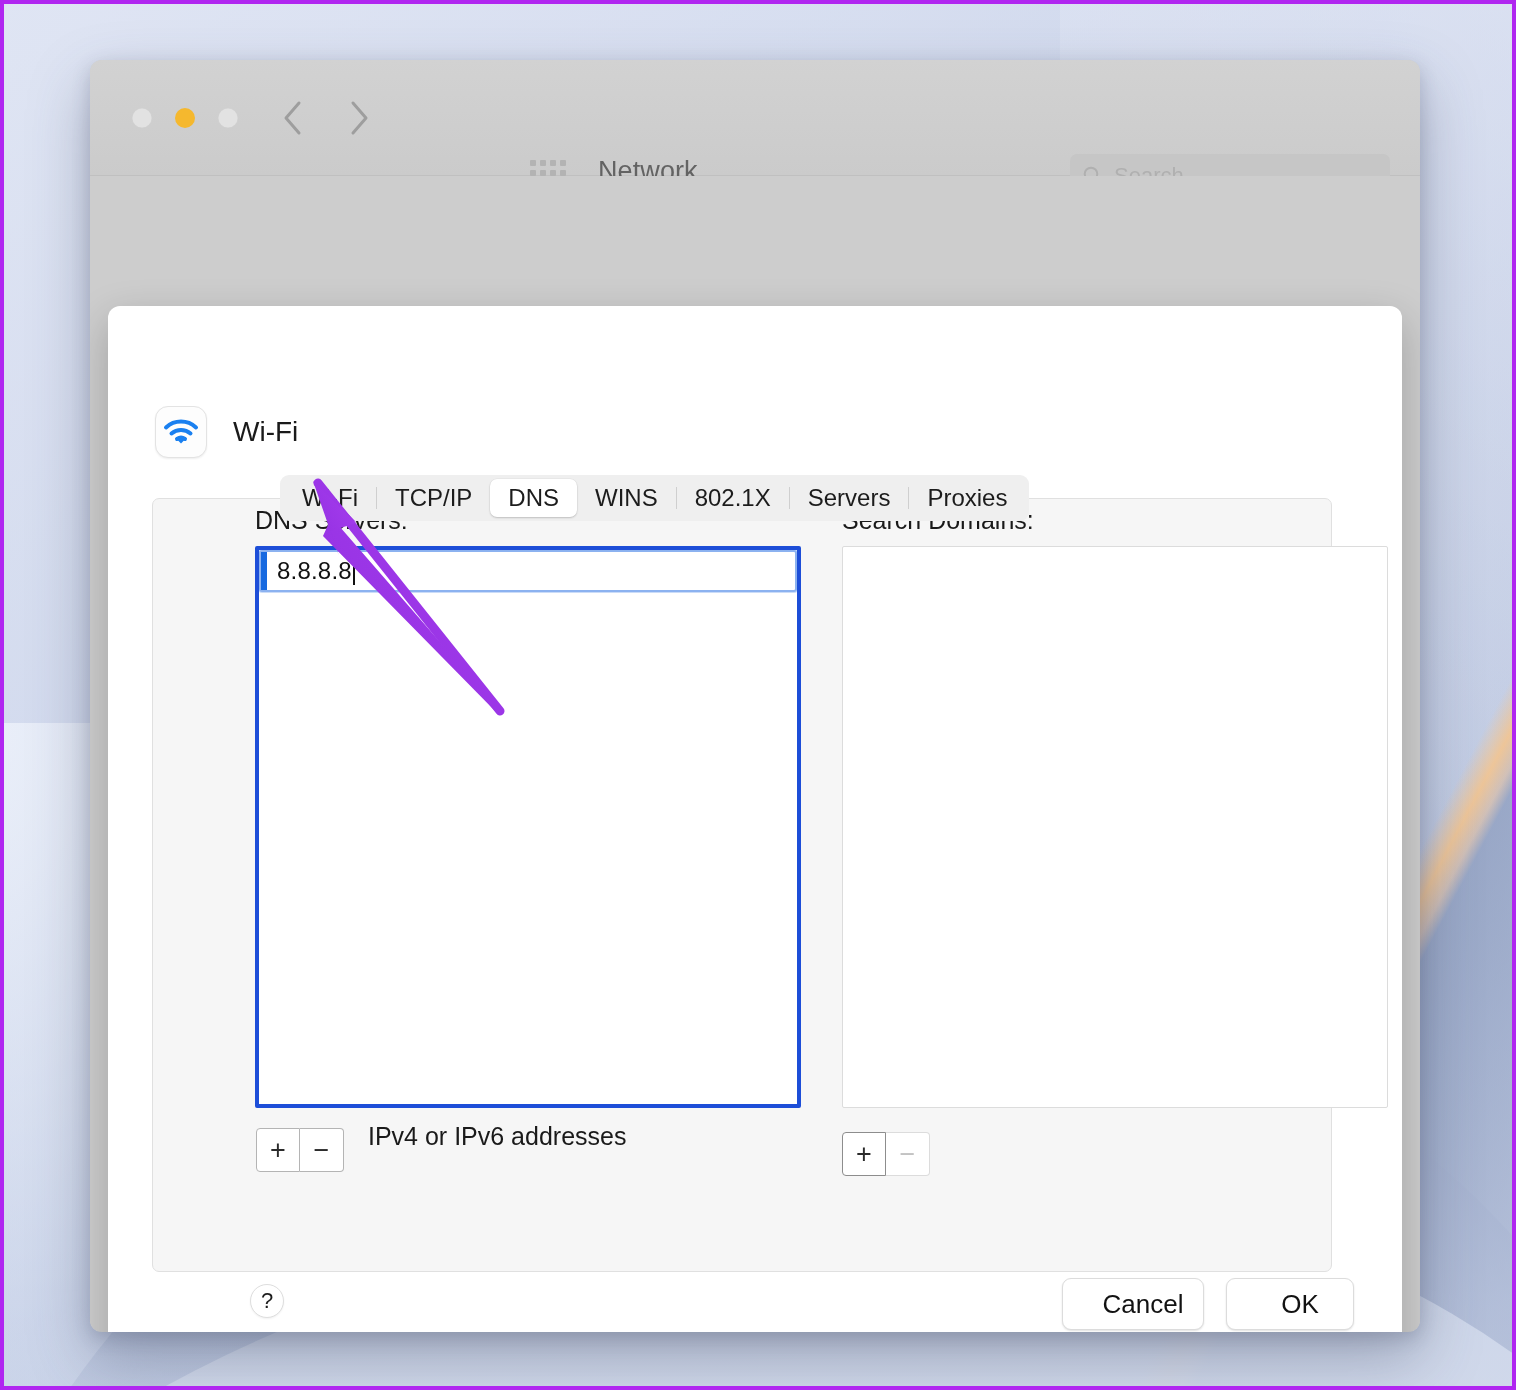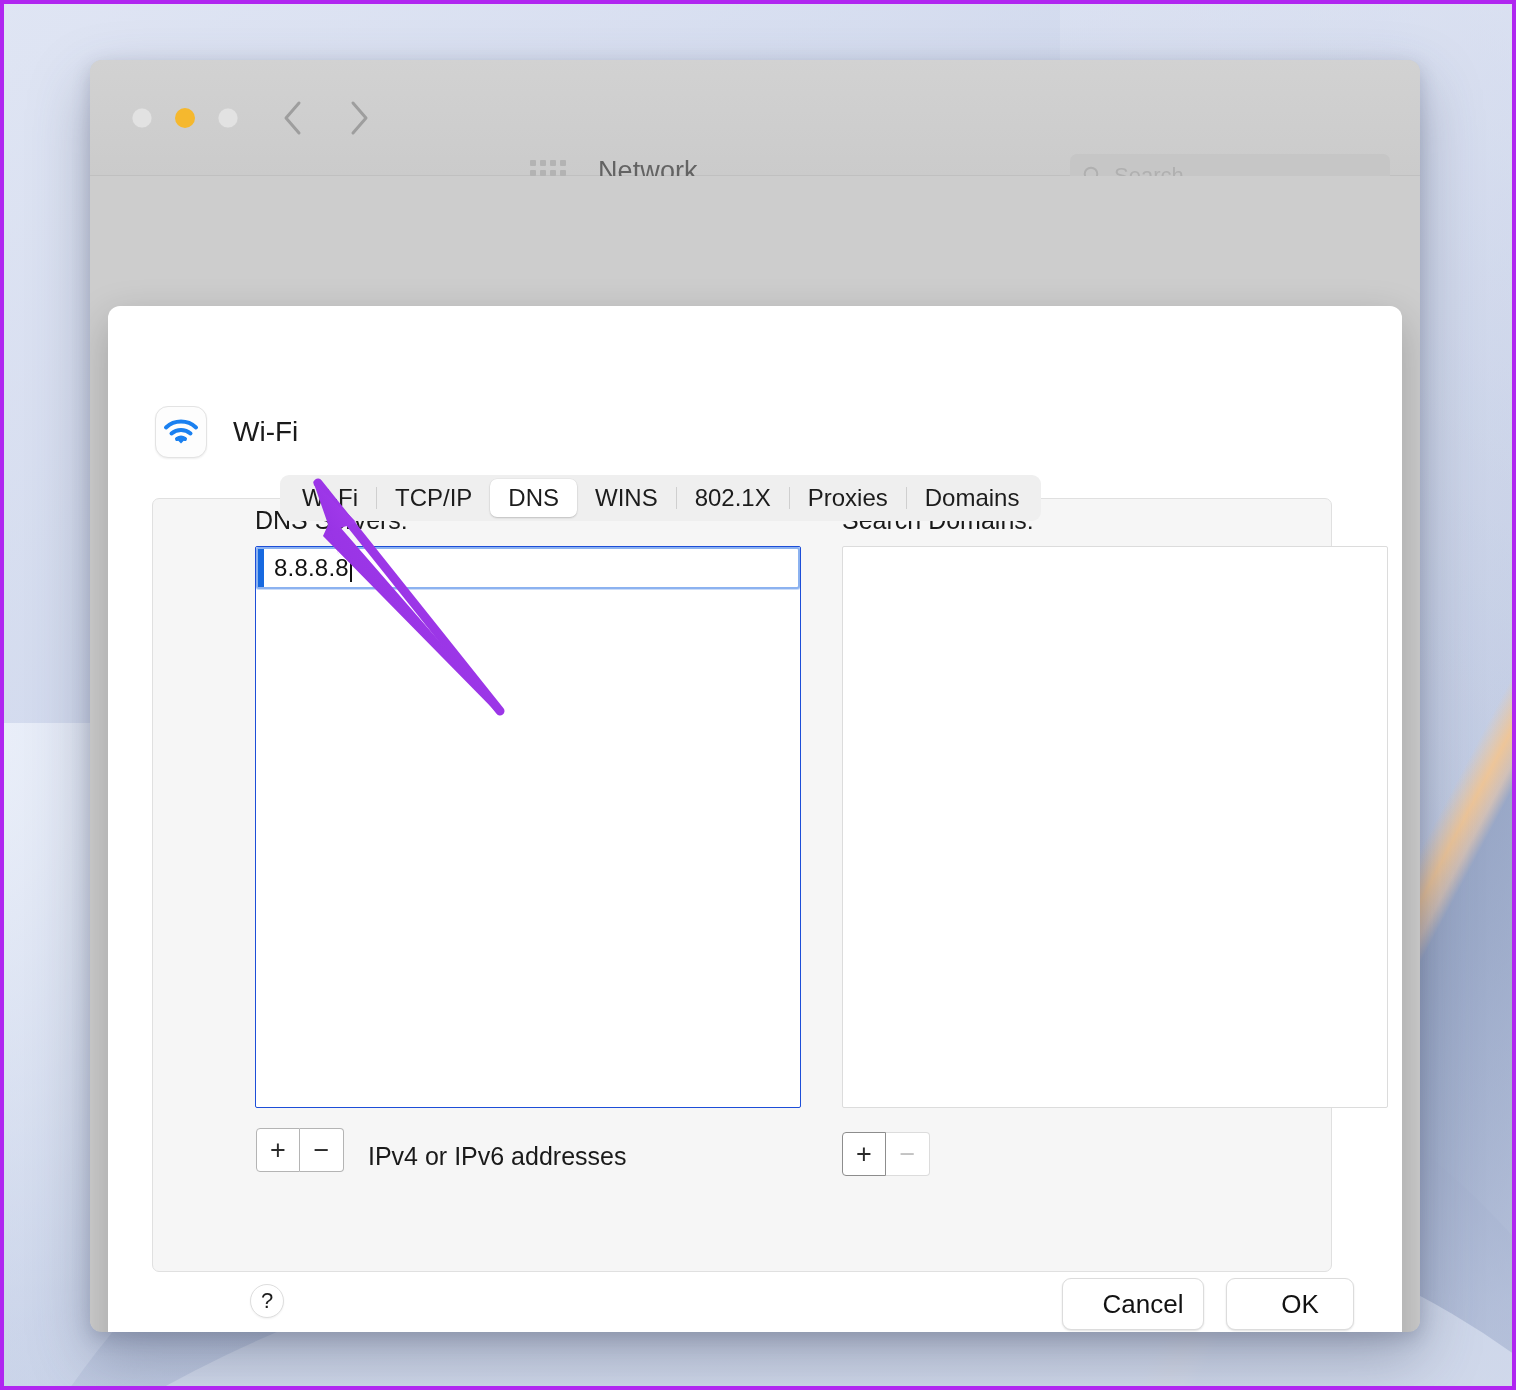--- a/index.html
+++ b/index.html
@@ -147,21 +147,21 @@
     background:#f6f6f6; border:1px solid #e0e0e0; border-radius:7px;
   }
 
   .col-label { position:absolute; font-size:25px; color:#1a1a1a; }
   #dns-label { left:147px; top:200px; }
   #sd-label  { left:734px; top:200px; }
 
   
   #dns-list {
     position:absolute; left:147px; top:240px; width:546px; height:562px;
-    background:#ffffff; border:1px solid #1d4ed8; border-radius:2px;
+    background:#ffffff; border:4px solid #1d4ed8; border-radius:2px;
     overflow:hidden;
   }
   #dns-edit-row {
     position:relative; height:42px;
     background:#ffffff;
     border:2px solid #8cb2f0;
     border-radius:3px;
     display:flex; align-items:center;
     box-shadow:0 0 0 1px rgba(140,178,240,.45);
   }
@@ -185,21 +185,21 @@
     width:44px; height:44px; background:#ffffff;
     display:flex; align-items:center; justify-content:center;
     font-size:27px; color:#2b2b2b; line-height:1;
   }
   .step-btn.plus { border:1px solid #b4b4b4; border-radius:4px 0 0 4px; }
   .step-btn.minus { border:1px solid #b4b4b4; border-left:none; border-radius:0 4px 4px 0; }
   .step-btn.minus.dis { color:#c3c3c3; border-color:#dcdcdc; }
   .step-btn.plus.hot { border-color:#8d8d8d; }
 
   #dns-stepper { left:148px; top:822px; }
-  #dns-hint { position:absolute; left:260px; top:836px; font-size:25px; color:#1a1a1a; }
+  #dns-hint { position:absolute; left:260px; top:816px; font-size:25px; color:#1a1a1a; }
   #sd-stepper { left:734px; top:826px; }
 
   
   #help-btn {
     position:absolute; left:142px; bottom:58px;
     width:34px; height:34px; border-radius:50%;
     border:1px solid #dedede; background:#fff;
     display:flex; align-items:center; justify-content:center;
     font-size:22px; color:#1d1d1d;
     box-shadow:0 1px 2px rgba(0,0,0,.06);
@@ -304,23 +304,23 @@
 
       <div id="tabbar">
         <div class="tab">Wi-Fi</div>
         <div class="tabsep"></div>
         <div class="tab">TCP/IP</div>
         <div class="tab sel">DNS</div>
         <div class="tab">WINS</div>
         <div class="tabsep"></div>
         <div class="tab">802.1X</div>
         <div class="tabsep"></div>
+        <div class="tab">Servers</div>
+        <div class="tabsep"></div>
         <div class="tab">Proxies</div>
-        <div class="tabsep"></div>
-        <div class="tab">Domains</div>
       </div>
 
       <div id="panel"></div>
 
       <div class="col-label" id="dns-label">DNS Servers:</div>
       <div class="col-label" id="sd-label">Search Domains:</div>
 
       <div id="dns-list">
         <div id="dns-edit-row">
           <span class="marker"></span>

